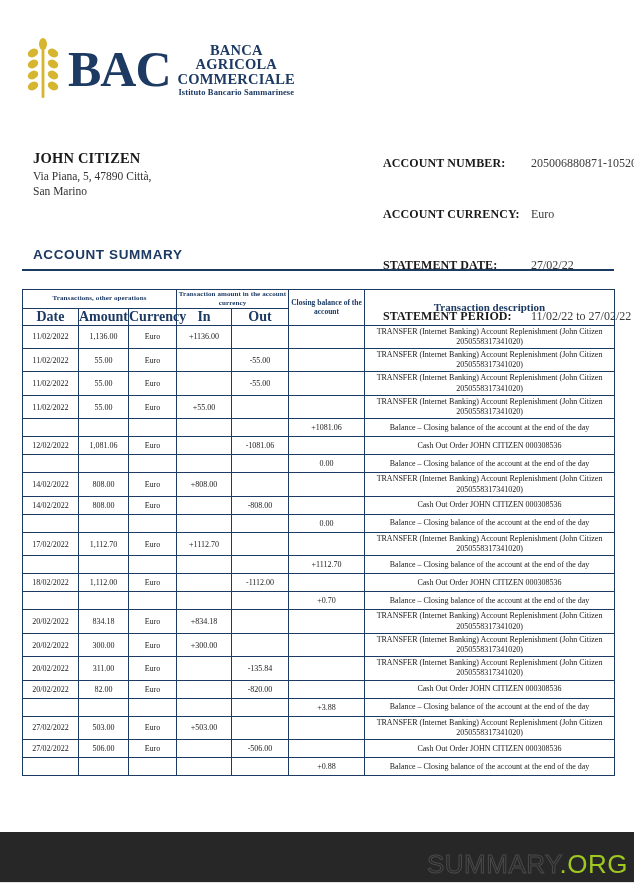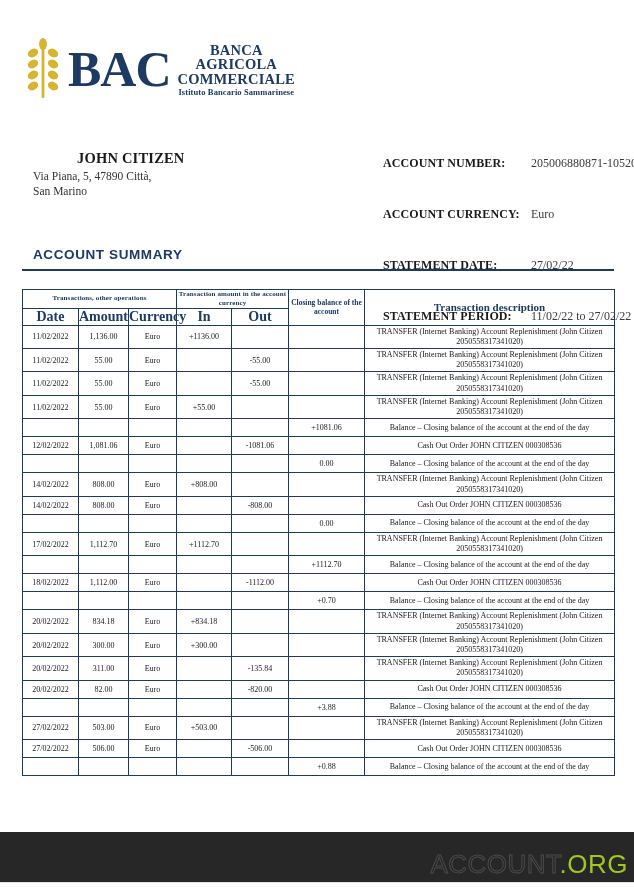--- a/index.html
+++ b/index.html
@@ -77,21 +77,20 @@
     left: 33px;
     top: 150px;
     width: 330px;
   }
   .customer-name {
     font-weight: bold;
     font-size: 14.5px;
     letter-spacing: 0.2px;
     color: #1a1a1a;
     margin-bottom: 2px;
-    margin-left: 44px;
   }
   .customer-addr {
     font-size: 11.5px;
     color: #333333;
     line-height: 1.32;
   }
 
   .acct-info {
     position: absolute;
     left: 383px;
@@ -527,18 +526,18 @@
             <td></td>
             <td>+0.88</td>
             <td class="desc">Balance – Closing balance of the account at the end of the day</td>
           </tr>
         </tbody>
     </table>
   </div>
 
   <div class="footer">
     <div class="watermark">
-      <span class="wm-a">ACCOUNT</span><span class="wm-b">.ORG</span>
+      <span class="wm-a">SUMMARY</span><span class="wm-b">.ORG</span>
     </div>
   </div>
   <div class="footer-strip"></div>
 
 </div>
 
 </body></html>

